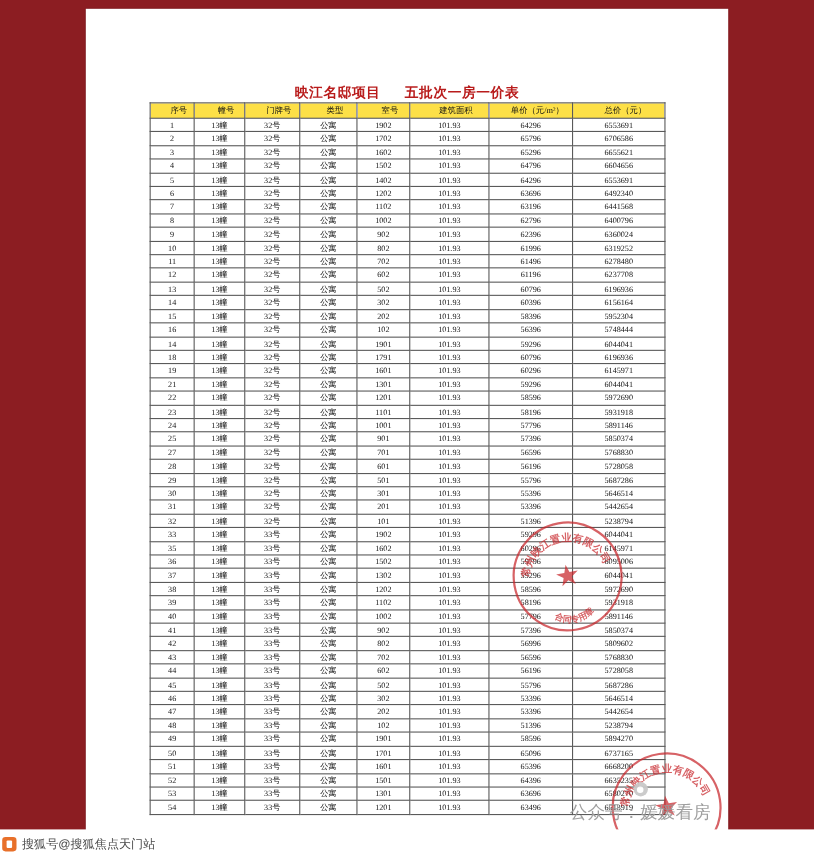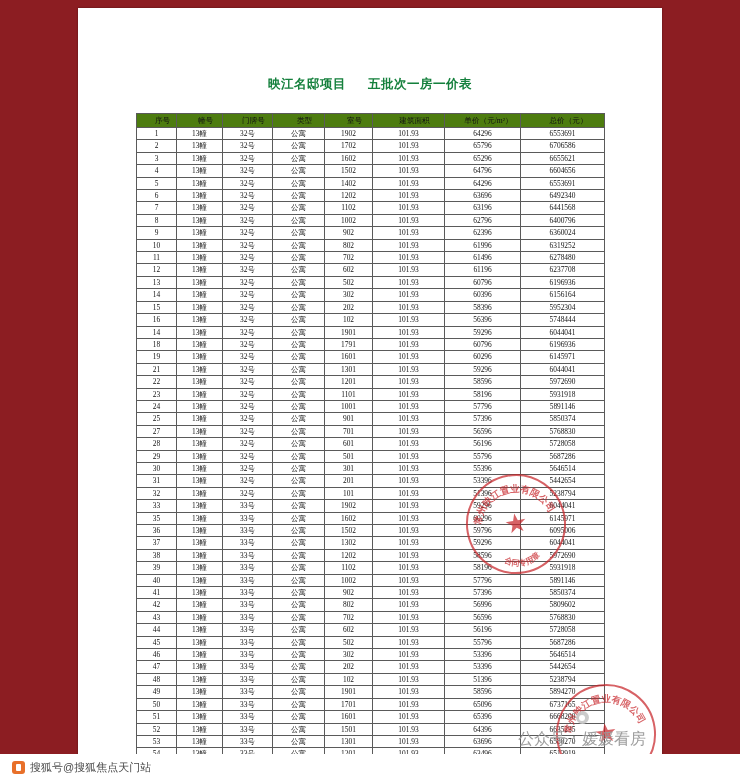--- a/index.html
+++ b/index.html
@@ -28,22 +28,22 @@
     position: absolute;
     left: 58px;
     top: 68px;
     width: 468px;
   }
   .doc-title {
     text-align: center;
     font-size: 12.5px;
     font-weight: bold;
     letter-spacing: 0.5px;
-    color: #15803d;
-    margin-bottom: 20px;
+    color: #b91c1c;
+    margin-bottom: 0;
     font-family: "Liberation Serif", serif;
   }
   .doc-title .gap {
     display: inline-block;
     width: 22px;
   }
   table.price {
     border-collapse: collapse;
     width: 468px;
     table-layout: fixed;
@@ -57,21 +57,21 @@
     height: 11.4px;
     line-height: 11.4px;
     overflow: hidden;
     white-space: nowrap;
     font-weight: normal;
   }
   table.price thead th {
     font-size: 7.6px;
     height: 13px;
     line-height: 13px;
-    background: #4d7c0f;
+    background: #fde047;
     padding-left: 12px;
   }
   col.c0 { width: 40px; }
   col.c1 { width: 46px; }
   col.c2 { width: 50px; }
   col.c3 { width: 52px; }
   col.c4 { width: 48px; }
   col.c5 { width: 72px; }
   col.c6 { width: 76px; }
   col.c7 { width: 84px; }
@@ -152,21 +152,21 @@
   }
   #footer-bar {
     position: absolute;
     left: 0;
     right: 0;
     bottom: 0;
     height: 26px;
     background: #ffffff;
     display: flex;
     align-items: center;
-    padding-left: 12px;
+    padding-left: 2px;
     gap: 5px;
   }
   #footer-bar .fb-logo {
     width: 13px;
     height: 13px;
     border-radius: 3px;
     background: #e8702a;
     display: inline-block;
     position: relative;
   }

